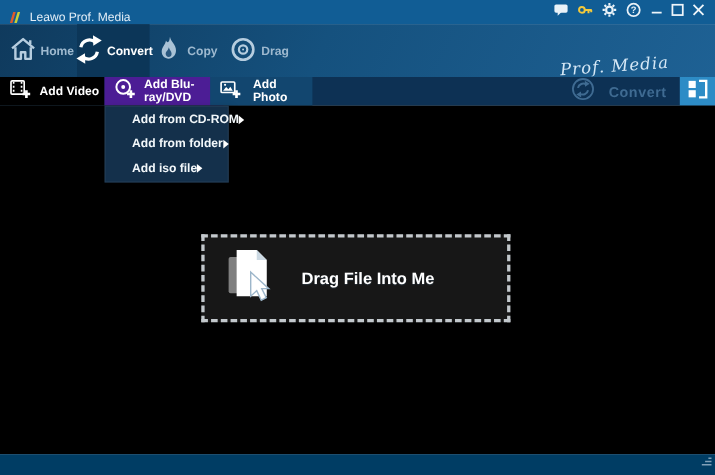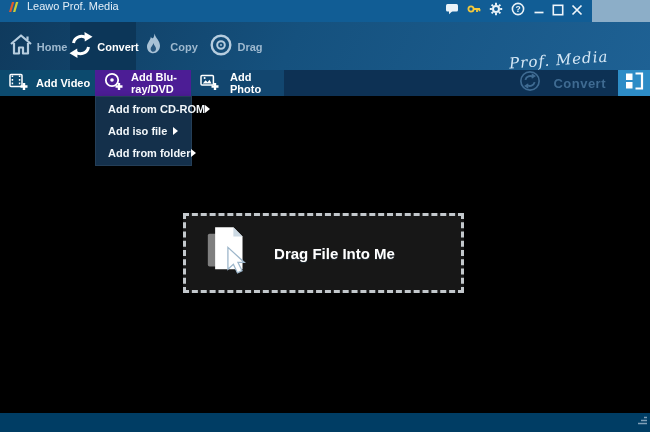--- a/index.html
+++ b/index.html
@@ -1,21 +1,21 @@
 <!DOCTYPE html>
 <html><head>
 <meta charset="utf-8">
 <style>
   * { margin:0; padding:0; box-sizing:border-box; }
   html,body { width:650px; height:432px; overflow:hidden; }
   body { font-family:"Liberation Sans", sans-serif; position:relative; background:#8caec8; }
 
   
-  .titlebar { position:absolute; left:0; top:0; width:592px; height:22px;
-    background:#115d95; display:flex; align-items:flex-start; }
+  .titlebar { position:absolute; left:0; top:0; width:650px; height:22px;
+    background:#115d95; display:flex; align-items:flex-end; }
   .titlebar .logo { margin:0 6px 0 8px; display:flex; }
   .titlebar .wtitle { color:#e3eef7; font-size:11px; }
   .tb-right { position:absolute; right:6px; top:0; height:22px; display:flex; align-items:center; }
   .tb-btn { width:22px; height:22px; display:flex; align-items:center; justify-content:center; cursor:default; }
   .tb-btn.narrow { width:19px; }
 
   
   .nav { position:absolute; left:0; top:22px; width:650px; height:48px;
     background:linear-gradient(115deg,#0f3a5d 0%, #15517e 45%, #1e6194 100%); }
   .nav-tab { position:absolute; top:0; width:66px; height:48px; display:flex; flex-direction:row;
@@ -25,33 +25,33 @@
   .nav-tab.active .nlabel { color:#ffffff; }
   .brand { position:absolute; right:42px; top:29px; color:#d6e8f6; font-family:"DejaVu Serif", serif;
     font-style:italic; font-size:15px; letter-spacing:1px; transform:rotate(-4deg); }
   .swoosh { position:absolute; right:10px; top:52px; }
 
   
   .toolbar { position:absolute; left:0; top:70px; width:650px; height:26px; background:#0d3154; }
   .tb-sec { position:absolute; top:0; height:26px; display:flex; align-items:center; gap:8px;
     padding-left:9px; cursor:default; }
   .tb-sec .tlabel { color:#ffffff; font-size:11px; font-weight:bold; }
-  .sec-video { left:0; width:95px; background:#0c4a6e; }
+  .sec-video { left:0; width:95px; background:#000000; }
   .sec-bluray { left:95px; width:108px; background:#4c1d95; }
   .sec-photo { left:191px; width:93px; background:#12466f;gap:11px; }
   .format-label { position:absolute; left:284px; top:0; width:240px; height:26px; display:flex;
     align-items:center; justify-content:center; color:#ffffff; font-size:11px; font-weight:bold; }
   .convert-group { position:absolute; right:44px; top:0; height:26px; display:flex; align-items:center; gap:12px; }
   .convert-group .clabel { color:#3f6b92; font-size:13px; font-weight:bold; letter-spacing:0.5px; }
   .panel-btn { position:absolute; right:0; top:0; width:32px; height:26px; background:#2d8cc6;
     display:flex; align-items:center; justify-content:center; }
 
   
-  .dropdown { position:absolute; left:95px; top:96px; width:97px; z-index:10; background:#14304b;
-    border:1px solid rgba(255,255,255,0.07); box-shadow:2px 3px 7px rgba(0,0,0,0.35); padding:1px 4px; }
+  .dropdown { position:absolute; left:95px; top:96px; width:113px; z-index:10; background:#14304b;
+    border:1px solid rgba(255,255,255,0.07); box-shadow:2px 3px 7px rgba(0,0,0,0.35); padding:1px 16px; }
   .menu-item { height:22px; display:flex; align-items:center; justify-content:space-between;
     padding:0 9px 0 8px; cursor:default; }
   .menu-item .mlabel { color:#f2f7fa; font-size:11px; font-weight:600; white-space:nowrap; }
   .menu-arrow { width:0; height:0; border-left:5px solid #ffffff; border-top:4px solid transparent;
     border-bottom:4px solid transparent; }
 
   
   .main { position:absolute; left:0; top:96px; width:650px; height:317px; background:#000000; }
   .dropzone { position:absolute; left:183px; top:117px; width:281px; height:80px;
     border:3px dashed rgba(238,245,250,0.8); background:rgba(255,255,255,0.09);
@@ -250,25 +250,25 @@
     </span>
   </div>
 </div>
 
 <div class="dropdown">
   <div class="menu-item">
     <span class="mlabel">Add from CD-ROM</span>
     <span class="menu-arrow"></span>
   </div>
   <div class="menu-item">
+    <span class="mlabel">Add from folder</span>
+    <span class="menu-arrow"></span>
+  </div>
+  <div class="menu-item">
     <span class="mlabel">Add iso file</span>
-    <span class="menu-arrow"></span>
-  </div>
-  <div class="menu-item">
-    <span class="mlabel">Add from folder</span>
     <span class="menu-arrow"></span>
   </div>
 </div>
 
 <div class="main">
   <div class="dropzone">
     <span>
       <svg width="42" height="52" viewBox="0 0 46 56">
         <rect x="2" y="9" width="24" height="36" rx="2" fill="rgba(255,255,255,0.45)"></rect>
         <path d="M10 2 H30 L40 12 V48 H10 Z" fill="#ffffff"></path>

